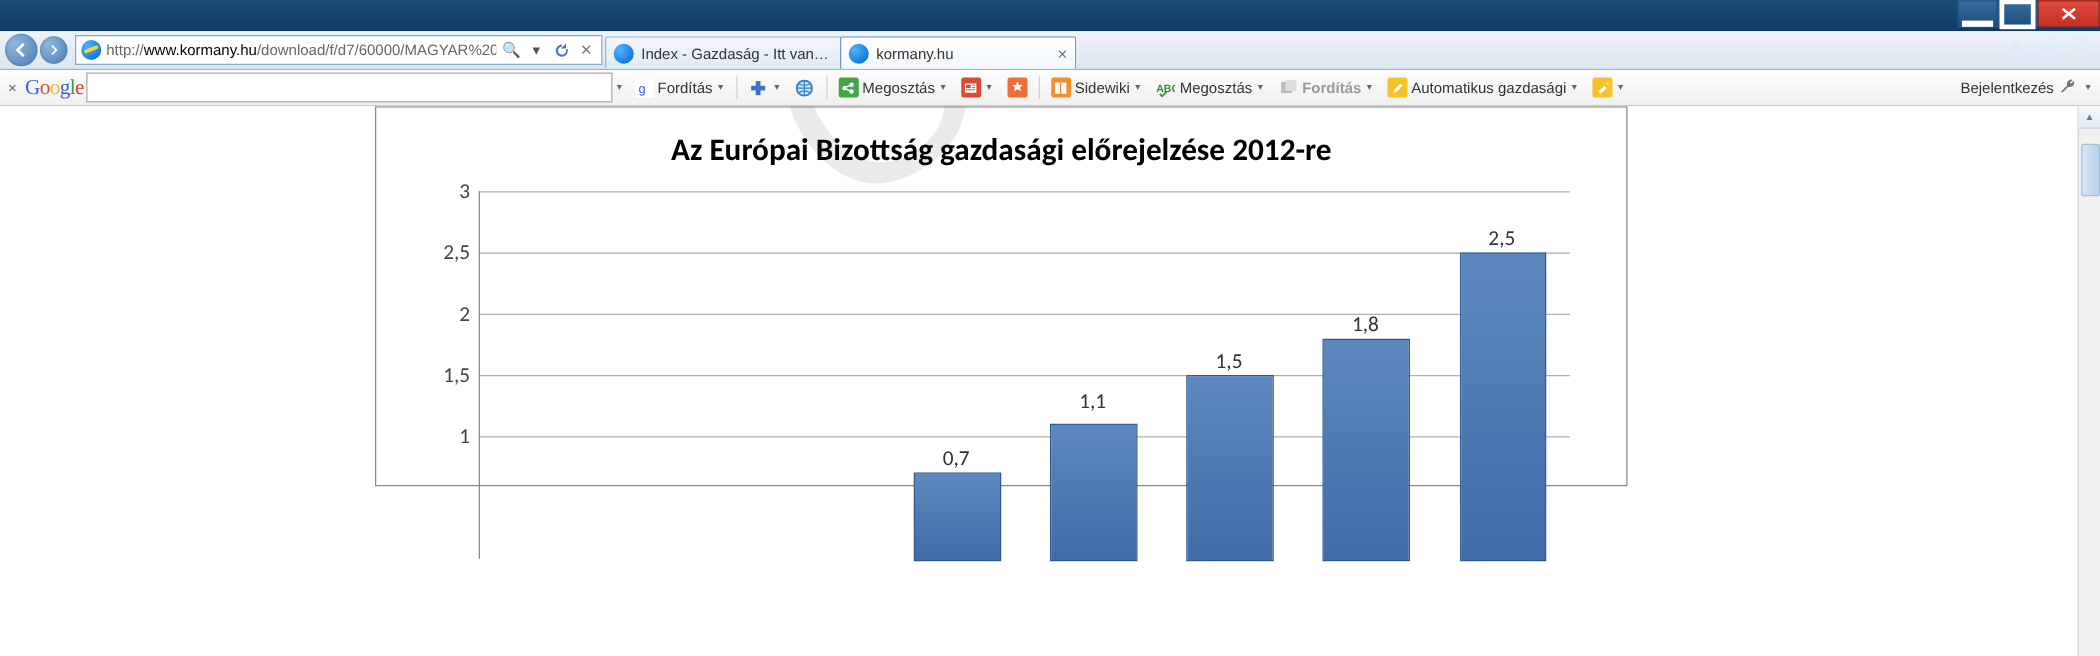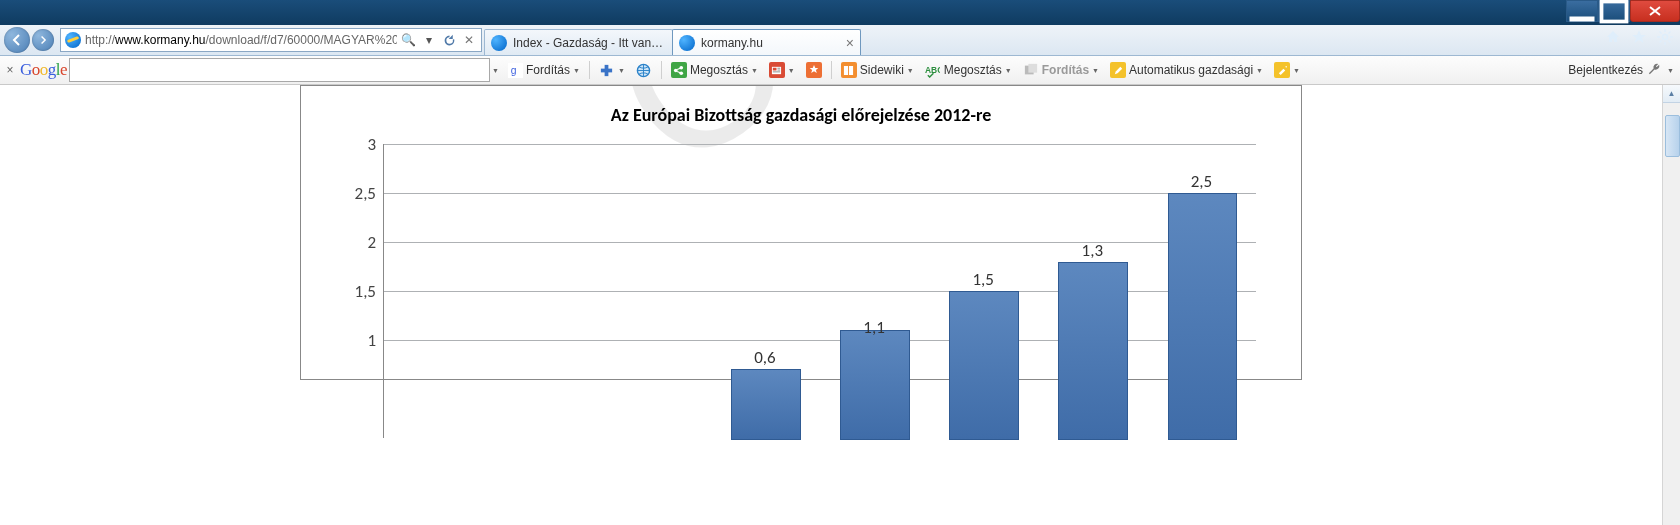--- a/index.html
+++ b/index.html
@@ -310,21 +310,21 @@
     border: 1px solid #888;
     margin-left: 170px;
     width: 1000px;
     padding-top: 18px;
     position: relative;
     font-family: Calibri, Arial, sans-serif;
   }
   .chart-title {
     text-align: center;
     font-weight: bold;
-    font-size: 18px;
+    font-size: 25px;
     color: #000;
     margin-bottom: 18px;
   }
   .chart {
     position: relative;
     margin-left: 82px;
     height: 235px;   
     width: 873px;
   }
   .gridline {
@@ -612,27 +612,27 @@
           <div class="gridline" style="top: 147px;"></div>
           <div class="ytick" style="top: 147px;">1,5</div>
           <div class="gridline" style="top: 98px;"></div>
           <div class="ytick" style="top: 98px;">2</div>
           <div class="gridline" style="top: 49px;"></div>
           <div class="ytick" style="top: 49px;">2,5</div>
           <div class="gridline" style="top: 0px;"></div>
           <div class="ytick" style="top: 0px;">3</div>
           <div style="position: absolute; left: 0px; top: 0px; width: 0px; height: 294px; border-left: 1px solid rgb(136, 136, 136);"></div>
           <div class="bar" style="left: 348.109px; width: 67.6575px; top: 225.4px; height: 68.6px;"></div>
-          <div class="bar-label" style="left: 381.938px; top: 203.4px;">0,6</div>
+          <div class="bar-label" style="left: 381.938px; top: 203.4px;">0,7</div>
           <div class="bar" style="left: 457.234px; width: 67.6575px; top: 186.2px; height: 107.8px;"></div>
-          <div class="bar-label" style="left: 491.062px; top: 173px;">1,1</div>
+          <div class="bar-label" style="left: 491.062px; top: 157px;">1,1</div>
           <div class="bar" style="left: 566.359px; width: 67.6575px; top: 147px; height: 147px;"></div>
           <div class="bar-label" style="left: 600.188px; top: 125px;">1,5</div>
           <div class="bar" style="left: 675.484px; width: 67.6575px; top: 117.6px; height: 176.4px;"></div>
-          <div class="bar-label" style="left: 709.312px; top: 95.6px;">1,3</div>
+          <div class="bar-label" style="left: 709.312px; top: 95.6px;">1,8</div>
           <div class="bar" style="left: 784.609px; width: 67.6575px; top: 49px; height: 245px;"></div>
           <div class="bar-label" style="left: 818.438px; top: 27px;">2,5</div>
         </div>
     </div>
   </div>
 
   <div class="scrollbar">
     <div class="scroll-btn top">▲</div>
     <div class="scroll-thumb"></div>
   </div>

